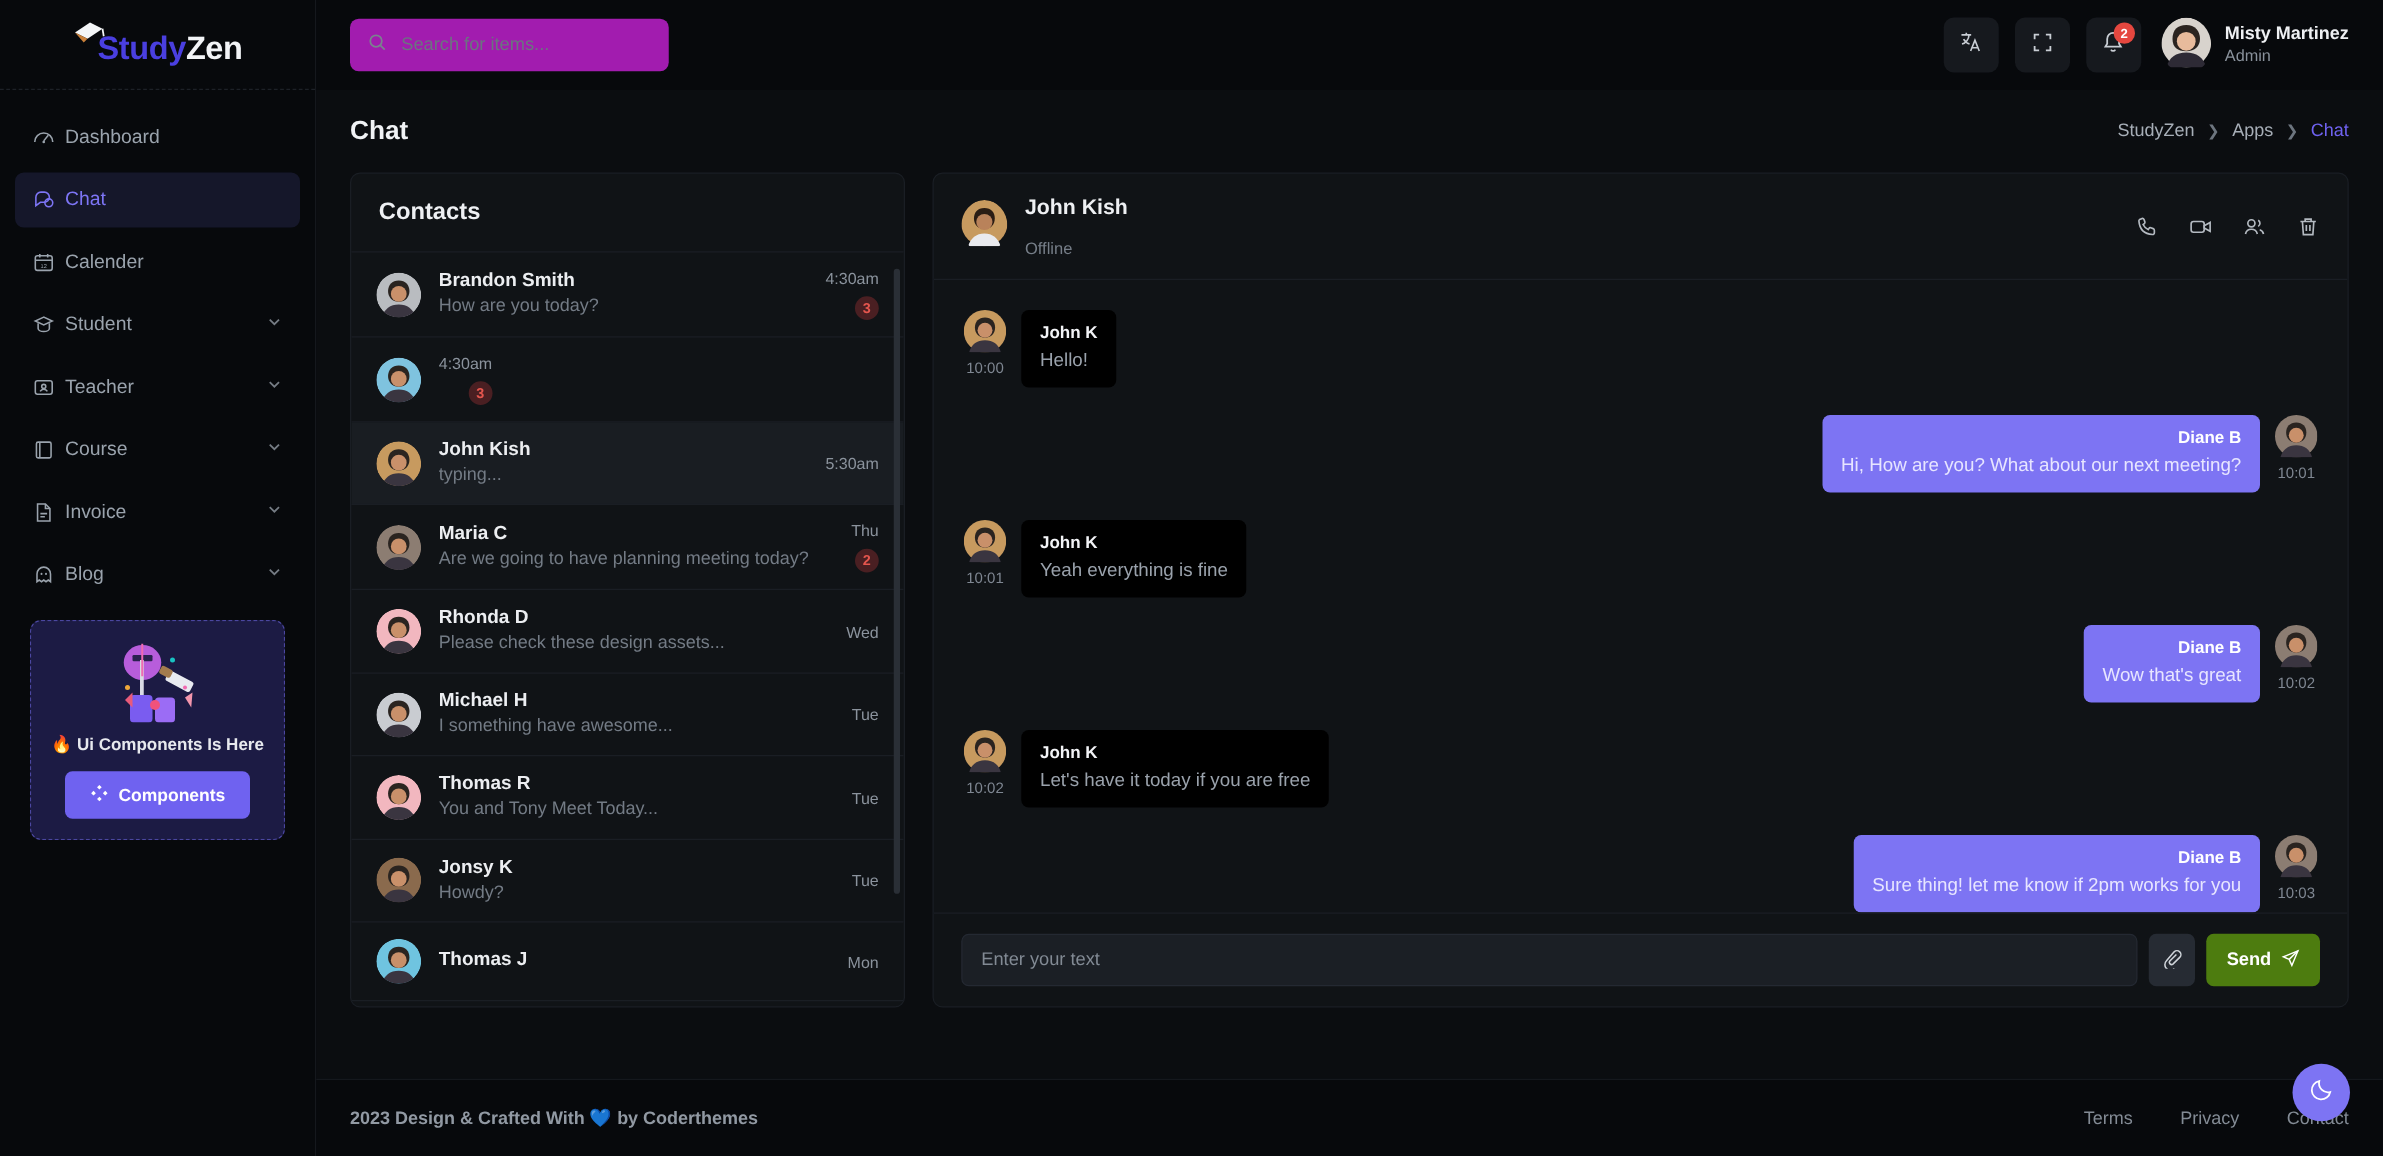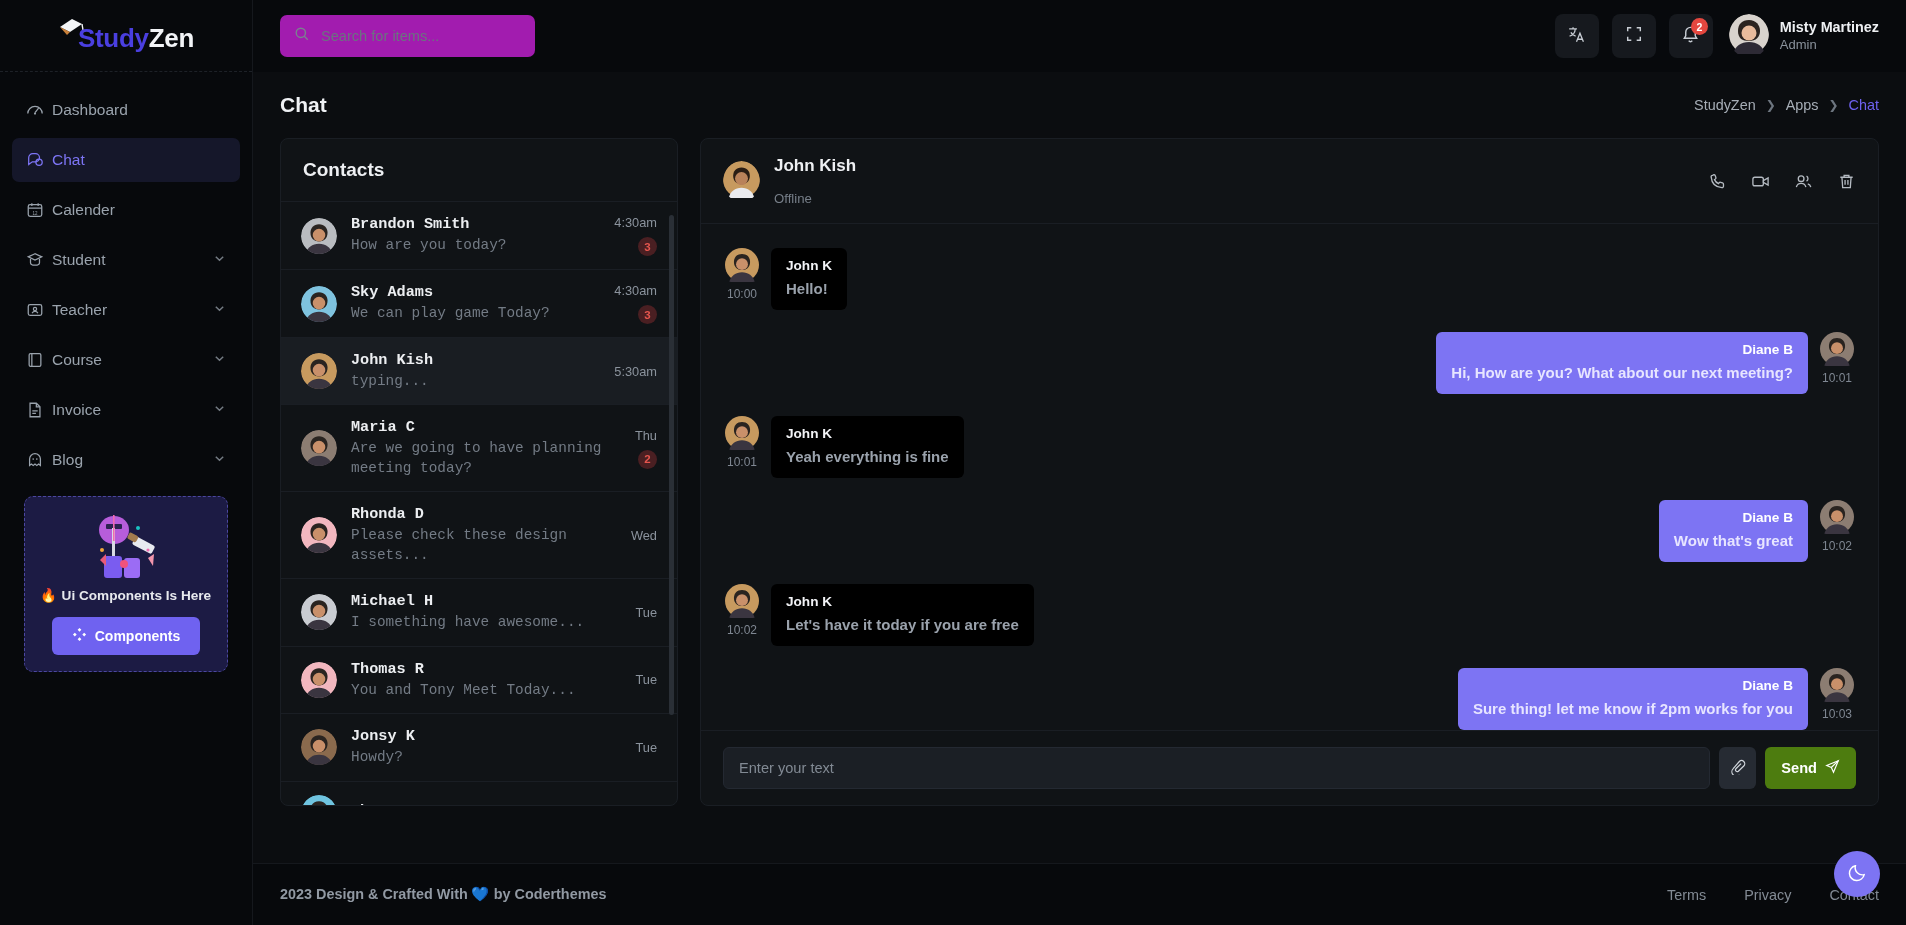--- a/index.html
+++ b/index.html
@@ -93,33 +93,33 @@
   
   #page { position: absolute; left: 253px; top: 72px; right: 0; bottom: 0; background: #0b0d10; }
   #page-head { height: 66px; display: flex; align-items: center; padding: 0 27px; }
   #page-title { font-size: 21px; font-weight: 700; color: #f0f2f5; }
   #breadcrumb { margin-left: auto; display: flex; align-items: center; gap: 10px; font-size: 14.4px; color: #a7aeb7; }
   #breadcrumb .sep { color: #6d757f; font-size: 12px; }
   #breadcrumb .crumb-active { color: #6f62f0; }
   #content { display: flex; gap: 22px; padding: 0 27px; }
   
   #contacts-card {
-    width: 398px; height: 668px;
+    width: 444px; height: 668px;
     background: #101316; border: 1px solid #1a1e24; border-radius: 8px;
     overflow: hidden; position: relative;
   }
   #contacts-header { padding: 20px 22px; border-bottom: 1px solid #1a1e24; }
   #contacts-header h3 { font-size: 19px; font-weight: 700; color: #eef0f3; }
   #contacts-list { height: 604px; overflow: hidden; position: relative; }
   .contact {
     display: flex; align-items: center; gap: 14px;
     padding: 13px 20px; border-bottom: 1px solid #1a1e24; cursor: pointer;
   }
   .contact.active { background: #191d22; }
-  .c-body { flex: 1; min-width: 0; font-family: Liberation Mono, monospace; }
+  .c-body { flex: 1; min-width: 0; }
   .c-name { font-size: 15.2px; font-weight: 700; color: #eceef1; }
   .c-msg { font-size: 14.4px; color: #737b85; margin-top: 3px; line-height: 1.35; }
   .c-right { text-align: right; flex: none; display: flex; flex-direction: column; align-items: flex-end; gap: 7px; }
   .c-time { font-size: 12.8px; color: #8b939d; }
   .c-badge {
     background: #4a1f22; color: #e5564e; font-size: 11.5px; font-weight: 700;
     min-width: 19px; height: 19px; border-radius: 10px;
     display: flex; align-items: center; justify-content: center; padding: 0 5px;
   }
   #contacts-scrollbar {
@@ -146,21 +146,21 @@
   .m-side { width: 38px; flex: none; text-align: center; }
   .m-ava { width: 34px; height: 34px; border-radius: 6px; overflow: hidden; margin: 0 auto; }
   .m-time { font-size: 12px; color: #7f8792; margin-top: 5px; }
   .bubble {
     border-radius: 6px; padding: 10px 15px 13px 15px; max-width: 620px;
   }
   .bubble.in { background: #000000; margin-left: 10px; }
   .bubble.out { background: #7d74f3; margin-right: 10px; text-align: right; }
   .b-name { font-size: 13.6px; font-weight: 700; color: #f2f3f6; }
   .bubble.out .b-name { color: #ffffff; }
-  .b-text { font-size: 15px; color: #9aa2ac; margin-top: 7px; white-space: nowrap; font-weight: bold; }
+  .b-text { font-size: 15px; color: #9aa2ac; margin-top: 7px; white-space: nowrap; }
   .bubble.out .b-text { color: #e7e5ff; text-align: right; }
   #composer {
     border-top: 1px solid #1a1e24; padding: 16px 22px;
     display: flex; align-items: center; gap: 9px;
   }
   #composer input {
     flex: 1; height: 42px; background: #1b1f25; border: 1px solid #242932;
     border-radius: 6px; padding: 0 15px; color: #d4d8de; font-size: 14.6px; outline: none;
     font-family: "Liberation Sans", sans-serif;
   }
@@ -443,24 +443,20 @@
               <div class="c-badge">3</div>
             </div>
           </div>
           <div class="contact">
             <span class="avatar" style="width: 36px; height: 36px;"><svg width="36" height="36" viewBox="0 0 40 40">
                 <circle cx="20" cy="20" r="20" fill="#7fc3df"></circle>
                 <path d="M20 7c6 0 9.5 4 9.5 9.5S26 26 20 26s-9.5-4-9.5-9.5S14 7 20 7z" fill="#2a2420"></path>
                 <circle cx="20" cy="19" r="7" fill="#c9906a"></circle>
                 <path d="M5 40c2-7.5 7.5-11.5 15-11.5S33 32.5 35 40z" fill="#3a3540"></path>
               </svg></span>
-            <div class="c-body">
-              <div class="c-name">Sky Adams</div>
-              <div class="c-msg">We can play game Today?</div>
-            </div>
             <div class="c-right">
               <div class="c-time">4:30am</div>
               <div class="c-badge">3</div>
             </div>
           </div>
           <div class="contact active">
             <span class="avatar" style="width: 36px; height: 36px;"><svg width="36" height="36" viewBox="0 0 40 40">
                 <circle cx="20" cy="20" r="20" fill="#c79a5f"></circle>
                 <path d="M20 7c6 0 9.5 4 9.5 9.5S26 26 20 26s-9.5-4-9.5-9.5S14 7 20 7z" fill="#2a2420"></path>
                 <circle cx="20" cy="19" r="7" fill="#c9906a"></circle>

